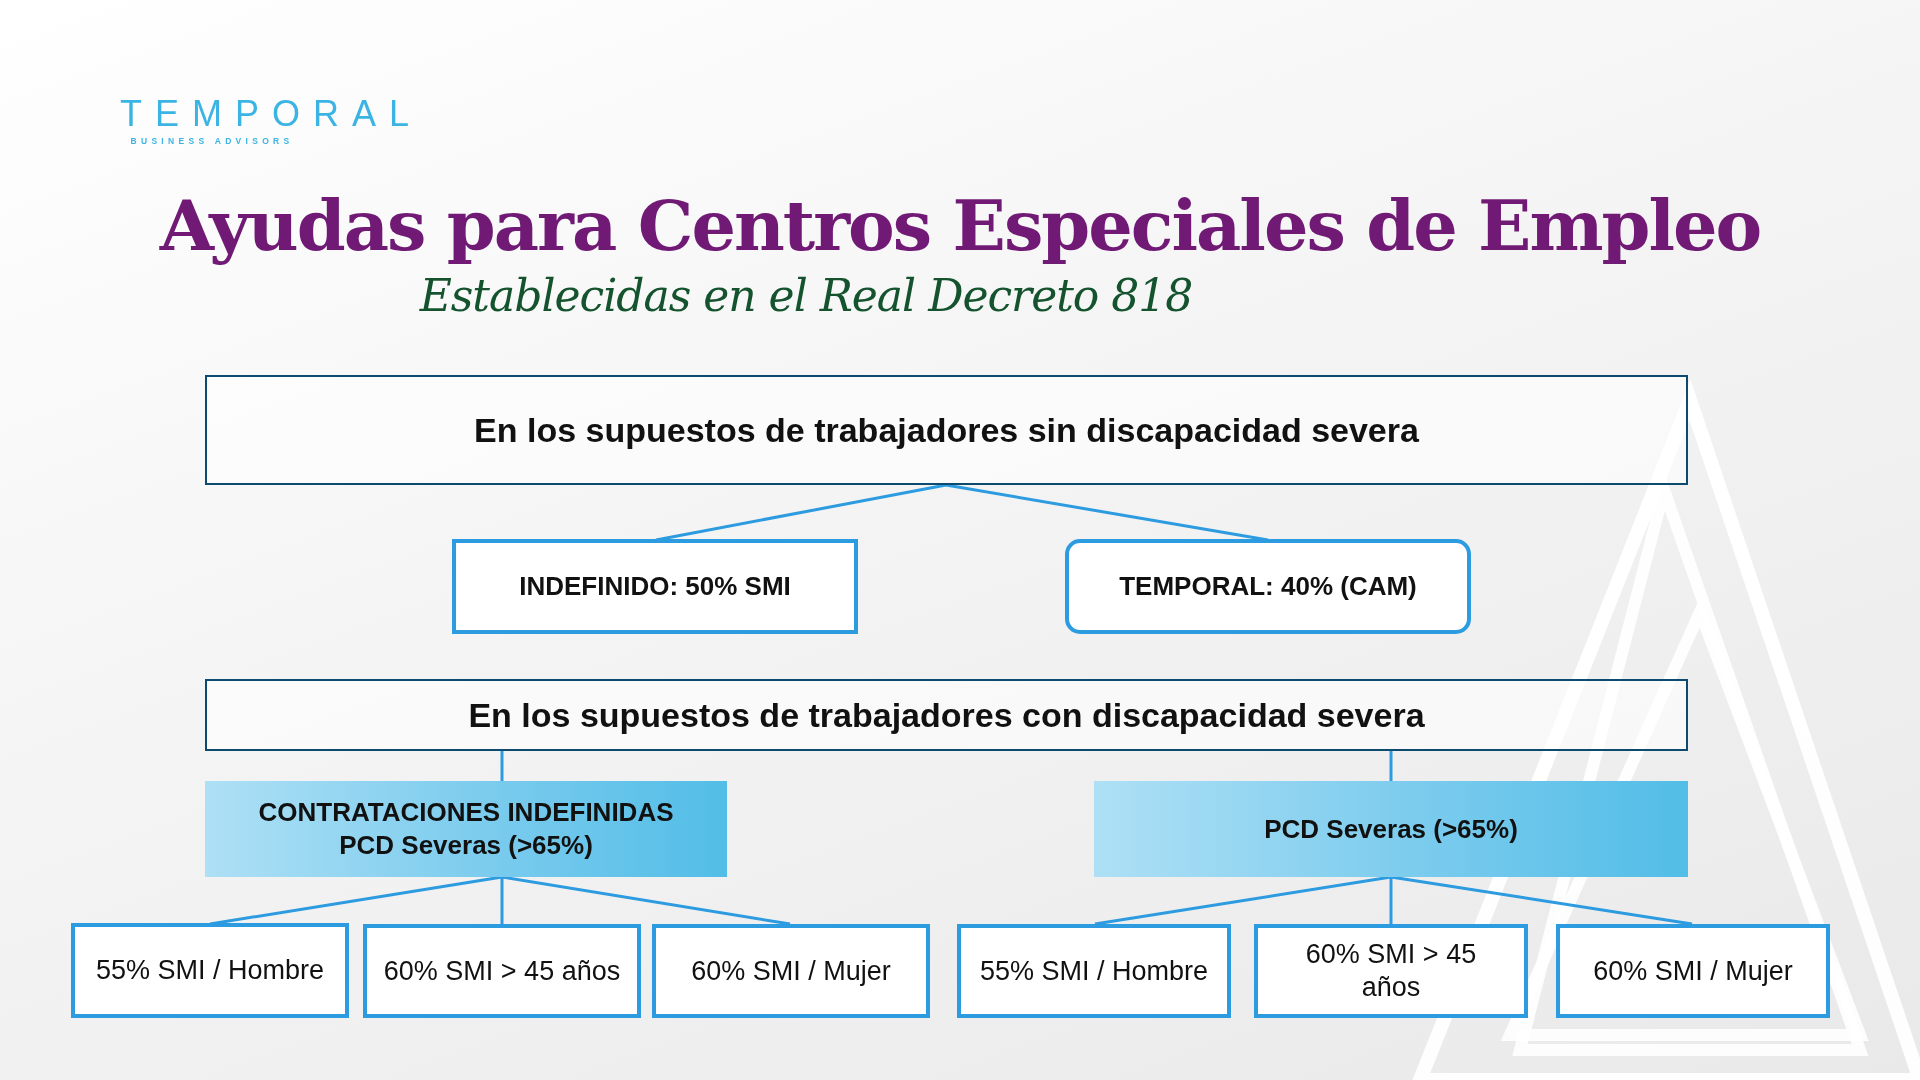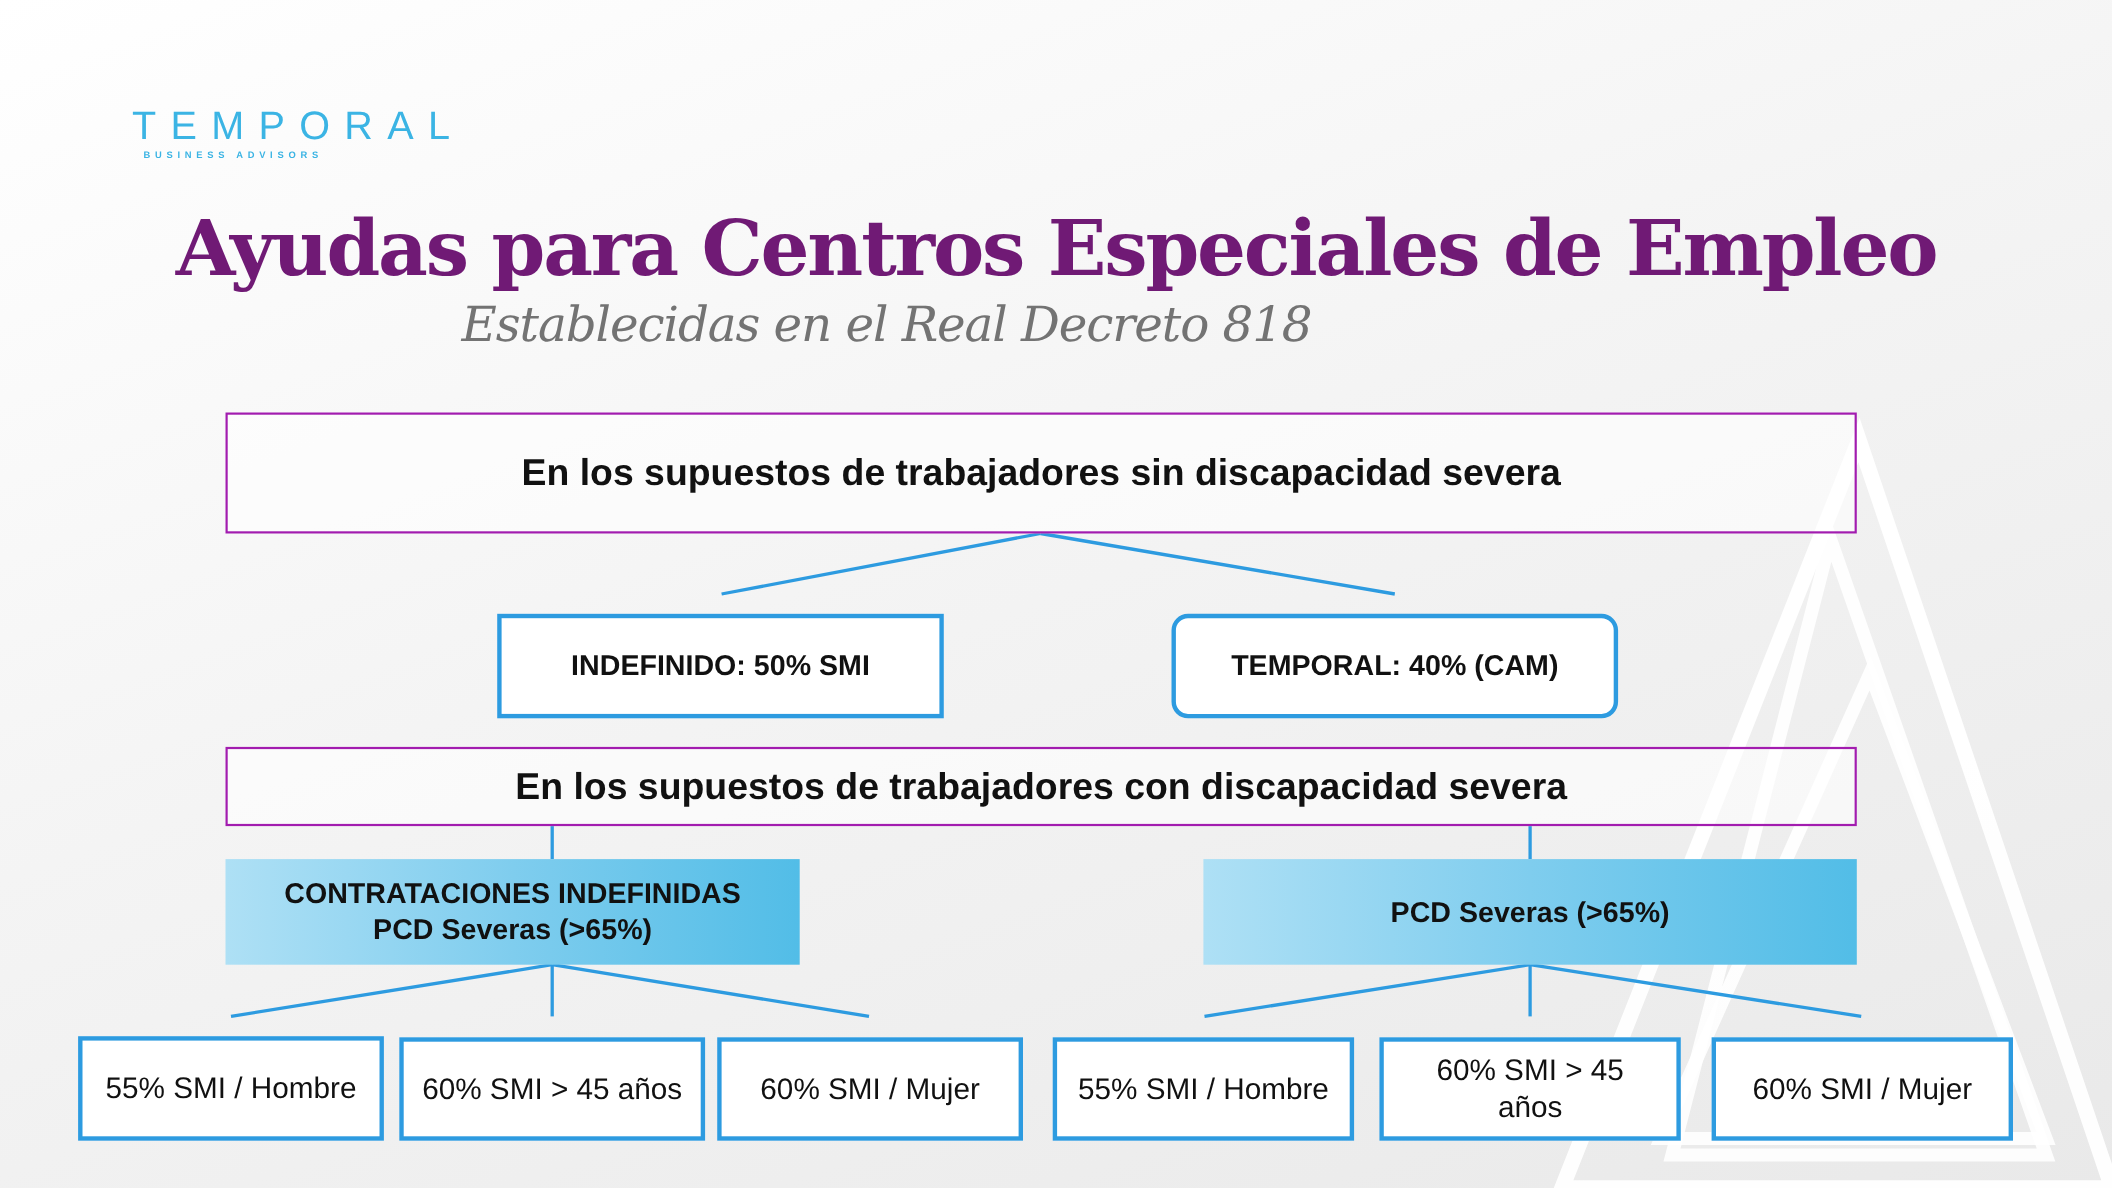--- a/index.html
+++ b/index.html
@@ -11,25 +11,25 @@
   }
   .abs { position:absolute; }
   .logo { left:112px; top:94px; width:200px; text-align:center; }
   .logo-main { font-size:36px; letter-spacing:13px; color:#3bb4e4; font-weight:300; line-height:40px; padding-left:8px; }
   .logo-sub { font-size:8.5px; letter-spacing:4.3px; color:#3bb4e4; font-weight:bold; margin-top:2px; }
   .title { left:0; width:1920px; top:186px; text-align:center;
     font-family:"DejaVu Serif", "Liberation Serif", serif; font-weight:bold;
     font-size:70px; letter-spacing:-2px; color:#701a75; line-height:80px; }
   .subtitle { left:0; width:1612px; top:268px; text-align:center;
     font-family:"DejaVu Serif", serif; font-style:italic; font-size:44px;
-    color:#737373; line-height:56px; letter-spacing:-1px; }
+    color:#14532d; line-height:56px; letter-spacing:-1px; }
   .box { position:absolute; box-sizing:border-box; display:flex; flex-direction:column;
     align-items:center; justify-content:center; text-align:center; background:#fff; }
-  .thin { border:2px solid #a21caf; }
-  .thick { border:4px solid #2d9be0;margin-top:19px; }
+  .thin { border:2px solid #0c4a6e; }
+  .thick { border:4px solid #2d9be0; }
   .grad { background: linear-gradient(90deg, #aee0f5 0%, #7fcdee 50%, #52bde7 100%); }
   .h1 { font-size:34px; font-weight:bold; line-height:40px; }
   .h1-sub { font-size:30px; line-height:38px; }
   .bold26 { font-size:26px; font-weight:bold; }
   .grad-t { font-size:26px; font-weight:bold; line-height:33px; }
   .leaf { font-size:27px; line-height:33px; padding:0 4px; }
   svg.lines { position:absolute; left:0; top:0; }
   .deco { position:absolute; left:0; top:0; }
 </style>
 </head>

